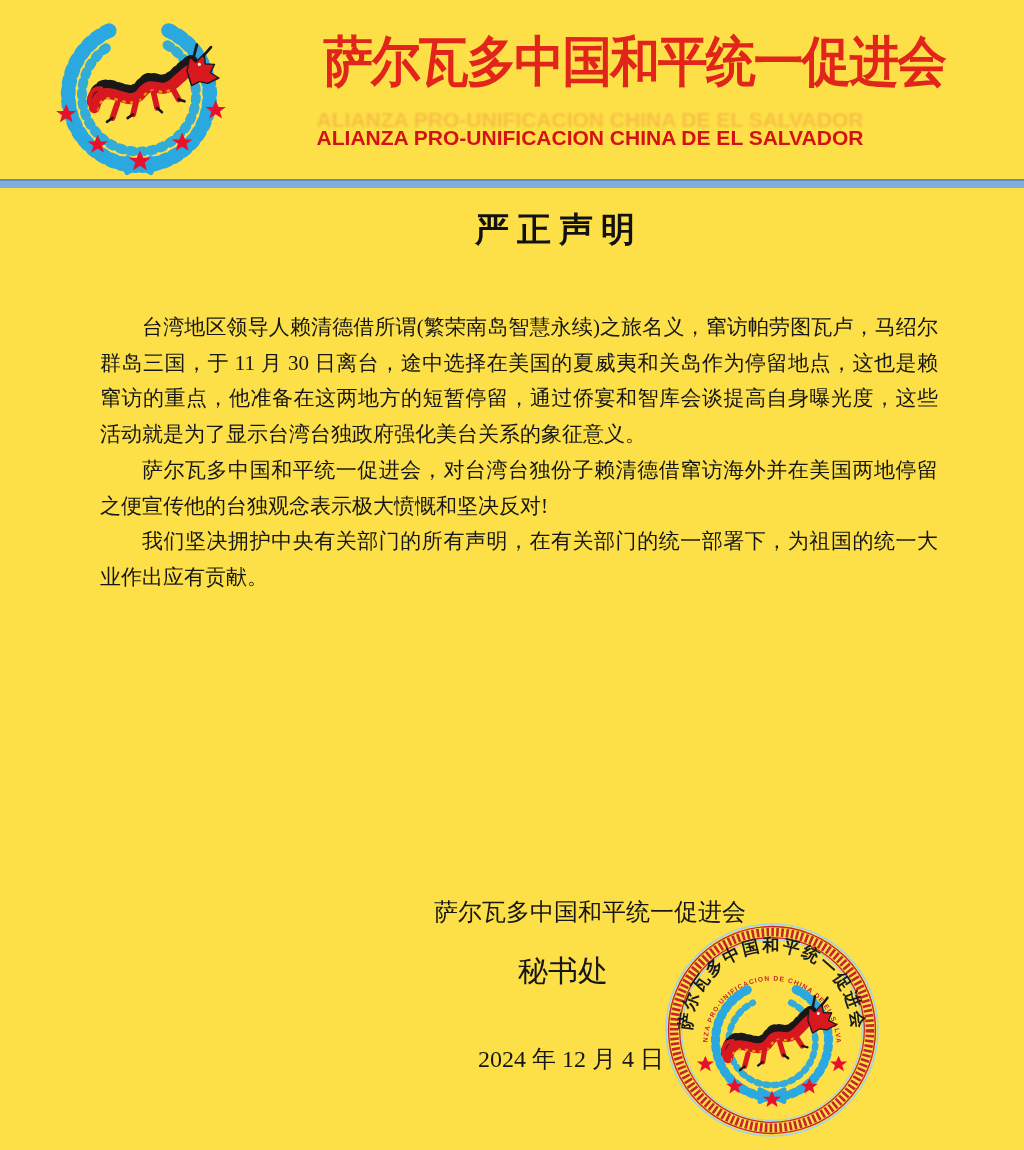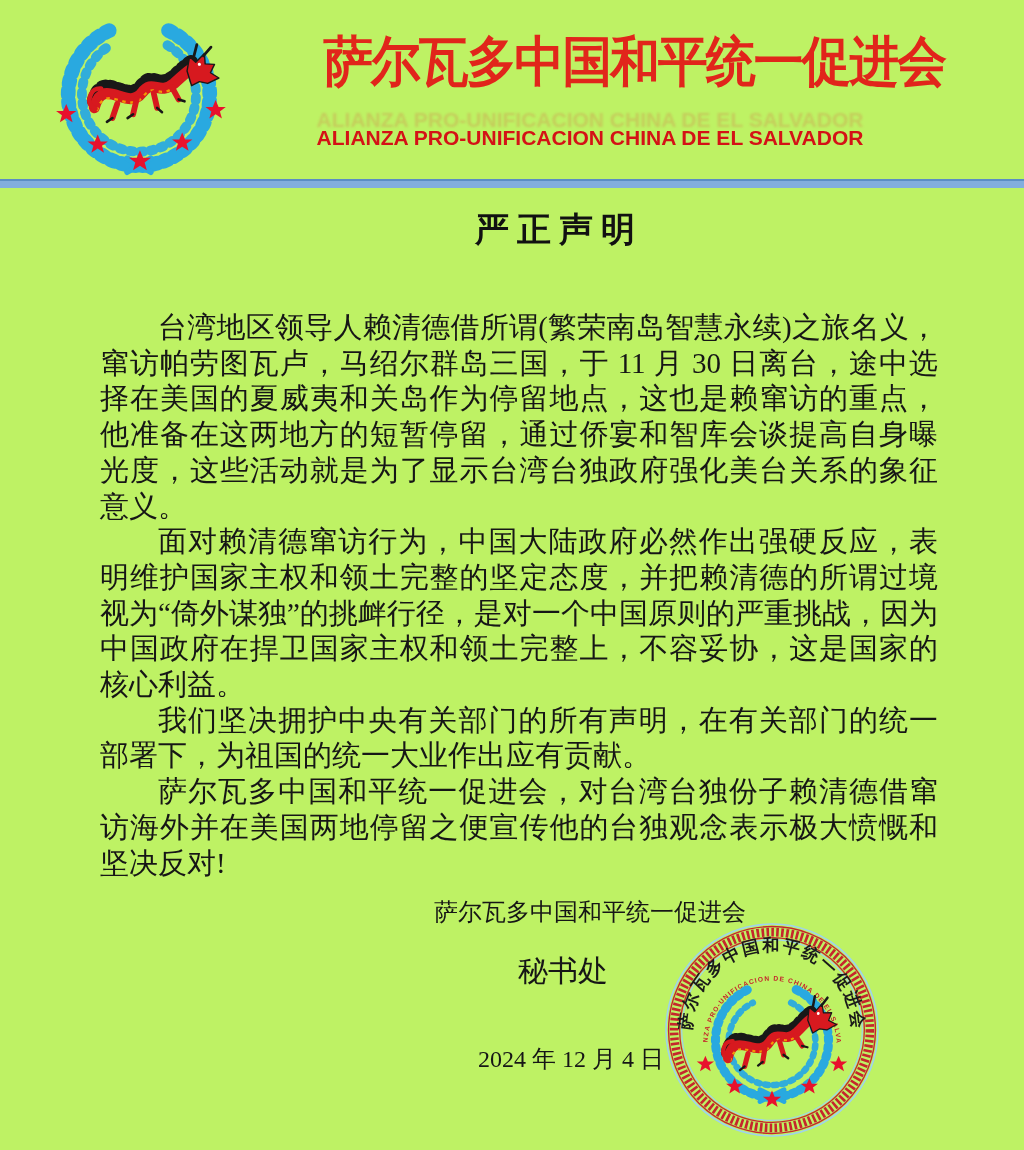--- a/index.html
+++ b/index.html
@@ -1,19 +1,19 @@
 <!DOCTYPE html>
 <html><head>
 <meta charset="utf-8">
 <style>
   html,body{margin:0;padding:0;background:#ffffff;}
   .page{
     position:relative;
     width:1024px;height:1150px;
-    background:#bef264;
+    background:#fde047;
     overflow:hidden;
     font-family:"Liberation Serif","DejaVu Serif",serif;
     color:#1a1a1a;
   }
   
   .logo{position:absolute;left:38px;top:4px;width:198px;height:172px;}
   .org-zh{
     position:absolute;left:300px;top:20px;width:580px;
     text-align:center;
     font-weight:bold;
@@ -49,21 +49,21 @@
   
   .doc-title{
     position:absolute;left:47px;top:207px;width:1024px;
     text-align:center;
     font-weight:bold;font-size:34px;
     letter-spacing:8px;
     color:#111111;
   }
   .body-text{
     position:absolute;left:100px;top:310px;width:838px;
-    font-size:29px;line-height:35.7px;
+    font-size:21px;line-height:35.7px;
     text-align:justify;
     color:#161616;
   }
   .body-text p{margin:0;text-indent:2em;}
   
   .sig-line{position:absolute;white-space:nowrap;color:#161616;}
   .sig-org{left:590px;top:896px;transform:translateX(-50%);font-size:24px;}
   .sig-dept{left:563px;top:951px;transform:translateX(-50%);font-size:30px;}
   .sig-date{left:571px;top:1011px;transform:translateX(-50%);font-size:24px;margin-top:32px;}
   
@@ -118,23 +118,22 @@
 
   <div class="org-zh">萨尔瓦多中国和平统一促进会</div>
   <div class="org-es-ghost">ALIANZA PRO-UNIFICACION CHINA DE EL SALVADOR</div>
   <div class="org-es">ALIANZA PRO-UNIFICACION CHINA DE EL SALVADOR</div>
   <div class="divider"></div>
 
   <div class="doc-title">严正声明</div>
 
   <div class="body-text">
     <p>台湾地区领导人赖清德借所谓(繁荣南岛智慧永续)之旅名义，窜访帕劳图瓦卢，马绍尔群岛三国，于 11 月 30 日离台，途中选择在美国的夏威夷和关岛作为停留地点，这也是赖窜访的重点，他准备在这两地方的短暂停留，通过侨宴和智库会谈提高自身曝光度，这些活动就是为了显示台湾台独政府强化美台关系的象征意义。</p>
-    <p>面对赖清德窜访行为，中国大陆政府必然作出强硬反应，表明维护国家主权和领土完整的坚定态度，并把赖清德的所谓过境视为“倚外谋独”的挑衅行径，是对一个中国原则的严重挑战，因为中国政府在捍卫国家主权和领土完整上，不容妥协，这是国家的核心利益。</p>
+    <p>萨尔瓦多中国和平统一促进会，对台湾台独份子赖清德借窜访海外并在美国两地停留之便宣传他的台独观念表示极大愤慨和坚决反对!</p>
     <p>我们坚决拥护中央有关部门的所有声明，在有关部门的统一部署下，为祖国的统一大业作出应有贡献。</p>
-    <p>萨尔瓦多中国和平统一促进会，对台湾台独份子赖清德借窜访海外并在美国两地停留之便宣传他的台独观念表示极大愤慨和坚决反对!</p>
   </div>
 
   <div class="sig-line sig-org">萨尔瓦多中国和平统一促进会</div>
   <div class="sig-line sig-dept">秘书处</div>
   <div class="sig-line sig-date">2024 年 12 月 4 日</div>
 
   <svg class="seal" viewBox="0 0 220 214">
 
     <circle cx="110" cy="107" r="105" fill="none" stroke="#9fd3ec" stroke-width="1.6"></circle>
     <circle cx="110" cy="107" r="102.5" fill="none" stroke="#c5262c" stroke-width="1.4"></circle>

